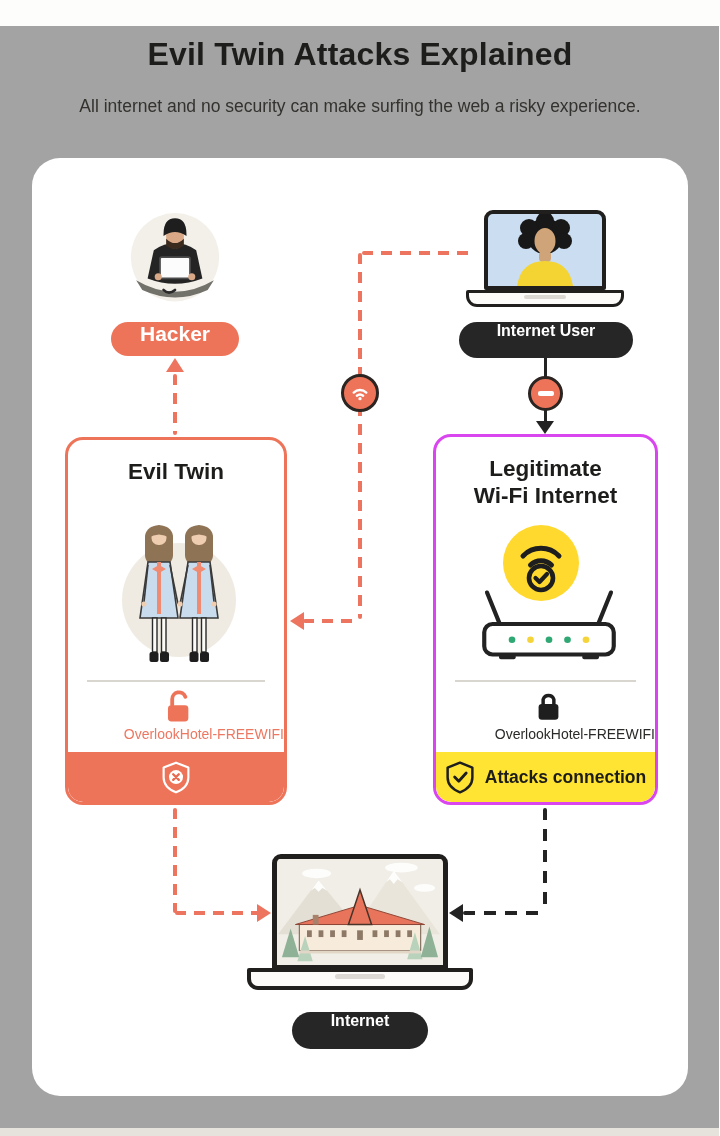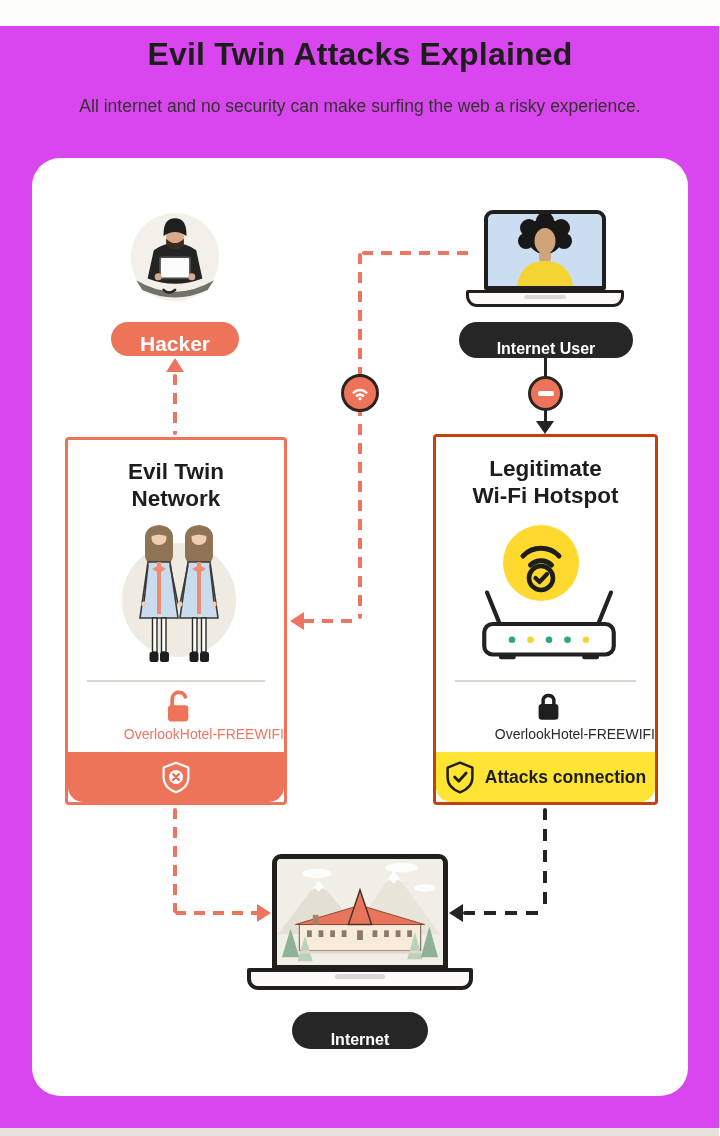--- a/index.html
+++ b/index.html
@@ -1,32 +1,32 @@
 <!DOCTYPE html>
 <html><head>
 <meta charset="utf-8">
 <style>
   html,body { margin:0; padding:0; }
   .canvas {
     position:relative; width:719px; height:1136px;
-    background:#d946ef; overflow:hidden;
+    background:#a3a3a3; overflow:hidden;
     font-family:"Liberation Sans", sans-serif;
     color:#1D1D1B;
   }
   .abs { position:absolute; }
 
   
   .top-strip { left:0; top:0; width:720px; height:26px; background:#FDFDFC; }
   .page-title { left:0; top:36px; width:720px; text-align:center; font-size:32px; font-weight:bold; letter-spacing:.2px; }
   .page-subtitle { left:0; top:96px; width:720px; text-align:center; font-size:17.5px; color:#33322E; }
 
   .panel { left:32px; top:158px; width:656px; height:938px; background:#FFFFFF; border-radius:28px; }
 
   
-  .pill { border-radius:999px; display:flex; align-items:flex-end; justify-content:center; font-weight:bold; color:#fff; }
+  .pill { border-radius:999px; display:flex; align-items:flex-start; justify-content:center; font-weight:bold; color:#fff; }
   .pill.coral { background:#EE7459; font-size:21px; }
   .pill.black { background:#262626; font-size:16px; }
 
   
   .dashH-coral { height:4px; background:repeating-linear-gradient(to right,#ED7560 0 11px,transparent 11px 19px); border-radius:2px; }
   .dashV-coral { width:4px; background:repeating-linear-gradient(to bottom,#ED7560 0 11px,transparent 11px 19px); border-radius:2px; }
   .dashH-black { height:4px; background:repeating-linear-gradient(to right,#232323 0 12px,transparent 12px 21px); border-radius:2px; }
   .dashV-black { width:4px; background:repeating-linear-gradient(to bottom,#232323 0 12px,transparent 12px 21px); border-radius:2px; }
 
   
@@ -40,23 +40,23 @@
   
   .node { border-radius:50%; background:#EE7459; border:3px solid #2B2421; display:flex; align-items:center; justify-content:center; box-sizing:border-box; }
   .minus-bar { width:16px; height:4.5px; background:#fff; border-radius:2px; }
 
   
   .laptop-screen { box-sizing:border-box; border:4px solid #201F1D; border-radius:9px 9px 2px 2px; overflow:hidden; }
   .laptop-base { box-sizing:border-box; background:#FCFBF9; border:3px solid #201F1D; border-radius:2px 2px 11px 11px; }
   .base-notch { position:absolute; left:50%; transform:translateX(-50%); top:2px; background:#DCD9D4; border-radius:3px; }
 
   
-  .card { box-sizing:border-box; background:#fff; border-radius:4px; overflow:hidden; }
+  .card { box-sizing:border-box; background:#fff; border-radius:18px; overflow:hidden; }
   .card.evil { border:3px solid #EE7459; }
-  .card.legit { border:3px solid #c2410c;padding-left:44px; }
+  .card.legit { border:3px solid #d946ef;padding-left:44px; }
   .card-title { position:absolute; left:0; right:0; top:18px; text-align:center; font-size:22.5px; font-weight:bold; line-height:1.22; }
   .divider { position:absolute; left:19px; right:19px; height:2px; background:#D9D6D0; }
   .ssid { position:absolute; left:0; right:0; text-align:right; font-size:14px; }
   .ssid.coral { color:#ED7862; }
   .ssid.dark { color:#2A2A28; }
   .card-footer { position:absolute; left:0; right:0; bottom:0; height:50px; display:flex; align-items:center; justify-content:center; gap:10px; border-radius:0 0 15px 15px; font-weight:bold; font-size:17.5px; }
   .card-footer.coral { background:#EE7459; color:#fff; }
   .card-footer.yellow { background:#FFE433; color:#1C1C1A; }
 
   .bottom-strip { left:0; top:1128px; width:720px; height:8px; background:#E6E3DC; }
@@ -127,21 +127,20 @@
       <path d="M6.5,10.5 A5.5,5.5 0 0 1 13.5,10.5" stroke="#fff" stroke-width="2.6" fill="none" stroke-linecap="round"></path>
       <circle cx="10" cy="13.8" r="1.8" fill="#fff"></circle>
     </svg>
   </div>
   <div class="abs dashH-coral" style="left:303px; top:619px; width:57px;"></div>
   <div class="abs ah ah-left-coral" style="left:290px; top:612px;"></div>
 
   <div class="abs card evil" style="left:65px; top:437px; width:222px; height:368px;">
     <div class="card-title">
       <div>Evil Twin</div>
-      <div>Network</div>
     </div>
     <svg style="position:absolute; left:46px; top:72px;" width="130" height="162" viewBox="0 0 130 162">
       <circle cx="65" cy="88" r="57" fill="#EFEBE2"></circle>
       <g>
         <rect x="31" y="14" width="28" height="40" rx="11" fill="#8F7355"></rect>
         <rect x="37.5" y="16" width="15" height="17" rx="7" fill="#EFCDB0"></rect>
         <path d="M34,23 A11,10 0 0 1 56,23 L56,26 Q45,19 34,26 Z" fill="#8F7355"></path>
         <path d="M34,50 L56,50 L64,106 L26,106 Z" fill="#C9DCEE" stroke="#3A3A3A" stroke-width="1.6"></path>
         <path d="M34,53 L30,90" stroke="#3A3A3A" stroke-width="1.6" fill="none"></path>
           <circle cx="30" cy="92" r="2.6" fill="#EFCDB0"></circle>
@@ -181,21 +180,21 @@
         <path d="M18,2 L33,8 V20 Q33,32 18,38 Q3,32 3,20 V8 Z" stroke="#fff" stroke-width="2.6" fill="none" stroke-linejoin="round"></path>
         <circle cx="18" cy="19.5" r="8.5" fill="#fff"></circle>
         <path d="M14.6,16.1 l6.8,6.8 M21.4,16.1 l-6.8,6.8" stroke="#E86A50" stroke-width="2.8" stroke-linecap="round"></path>
       </svg>
     </div>
   </div>
 
   <div class="abs card legit" style="left:433px; top:434px; width:225px; height:371px;">
     <div class="card-title">
       <div>Legitimate</div>
-      <div>Wi-Fi Hotspot</div>
+      <div>Wi-Fi Internet</div>
     </div>
     <svg style="position:absolute; left:67px; top:88px;" width="76" height="76" viewBox="0 0 76 76">
       <circle cx="38" cy="38" r="38" fill="#FFD92E"></circle>
       <path d="M20,31 A25,25 0 0 1 56,31" stroke="#1E1E1E" stroke-width="5" fill="none" stroke-linecap="round"></path>
       <path d="M27.5,40 A15,15 0 0 1 48.5,40" stroke="#1E1E1E" stroke-width="5" fill="none" stroke-linecap="round"></path>
       <circle cx="38" cy="53" r="12" stroke="#1E1E1E" stroke-width="4.6" fill="none"></circle>
       <path d="M32.5,53 l4,4 l7.5,-8" stroke="#1E1E1E" stroke-width="4.2" fill="none" stroke-linecap="round" stroke-linejoin="round"></path>
     </svg>
     <svg style="position:absolute; left:38px; top:150px;" width="150" height="74" viewBox="0 0 160 80">
       <path d="M30,48 L13,6" stroke="#222" stroke-width="4.5" stroke-linecap="round"></path>

